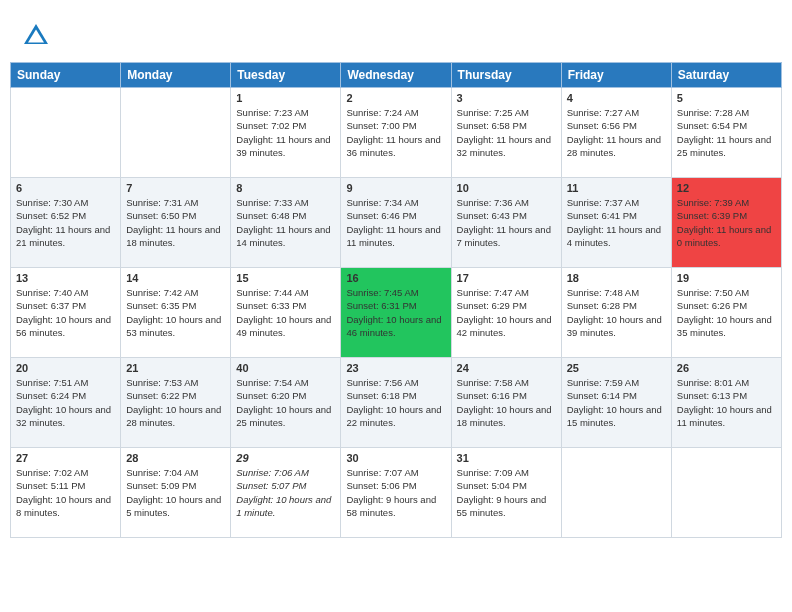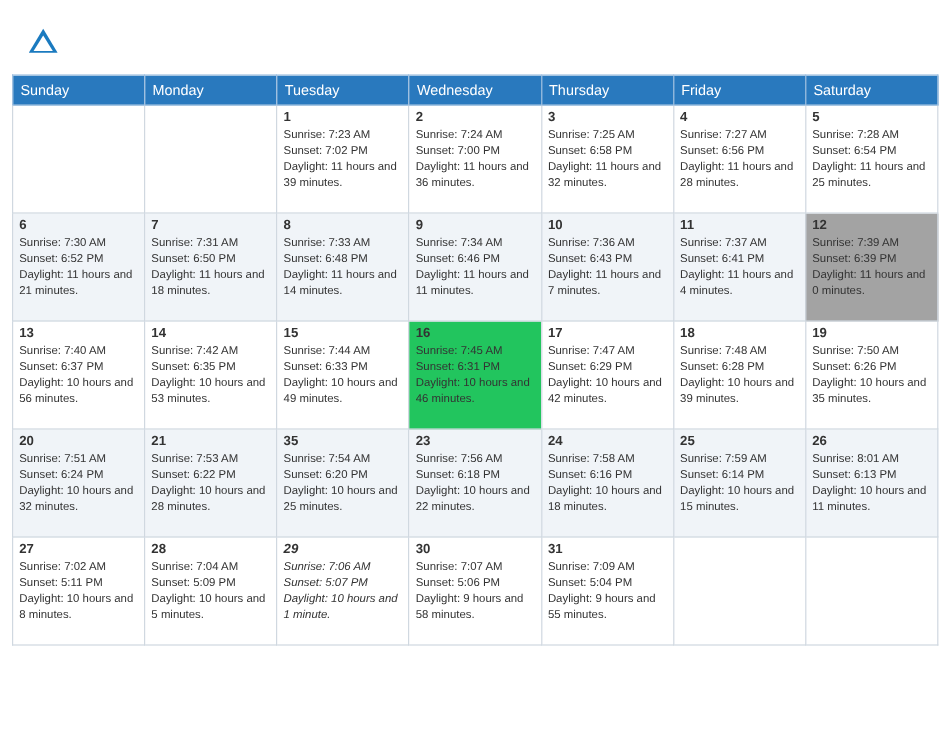--- a/index.html
+++ b/index.html
@@ -48,21 +48,21 @@
     }
     .calendar {
       width: 100%;
       border-collapse: collapse;
       margin-top: 5px;
     }
     .calendar th {
       background-color: #2979be;
       color: #fff;
       font-size: 12px;
-      font-weight: normal;
+      font-weight: bold;
       padding: 5px 6px;
       text-align: left;
       border: 1px solid #a0c0e0;
     }
     .calendar td {
       width: 14.28%;
       vertical-align: top;
       padding: 4px 5px;
       font-size: 10px;
       color: #333;
@@ -166,21 +166,21 @@
           <div class="day-info">Sunrise: 7:34 AM<br>Sunset: 6:46 PM<br>Daylight: 11 hours and 11 minutes.</div>
         </td>
         <td style="background: rgb(240, 244, 248);">
           <span class="day-num">10</span>
           <div class="day-info">Sunrise: 7:36 AM<br>Sunset: 6:43 PM<br>Daylight: 11 hours and 7 minutes.</div>
         </td>
         <td style="background: rgb(240, 244, 248);">
           <span class="day-num">11</span>
           <div class="day-info">Sunrise: 7:37 AM<br>Sunset: 6:41 PM<br>Daylight: 11 hours and 4 minutes.</div>
         </td>
-        <td style="background: #a3a3a3;">
+        <td style="background: #ef4444;">
           <span class="day-num">12</span>
           <div class="day-info">Sunrise: 7:39 AM<br>Sunset: 6:39 PM<br>Daylight: 11 hours and 0 minutes.</div>
         </td>
       </tr>
       <tr>
         <td style="background: rgb(255, 255, 255);">
           <span class="day-num">13</span>
           <div class="day-info">Sunrise: 7:40 AM<br>Sunset: 6:37 PM<br>Daylight: 10 hours and 56 minutes.</div>
         </td>
         <td style="background: rgb(255, 255, 255);">
@@ -211,21 +211,21 @@
       <tr>
         <td style="background: rgb(240, 244, 248);">
           <span class="day-num">20</span>
           <div class="day-info">Sunrise: 7:51 AM<br>Sunset: 6:24 PM<br>Daylight: 10 hours and 32 minutes.</div>
         </td>
         <td style="background: rgb(240, 244, 248);">
           <span class="day-num">21</span>
           <div class="day-info">Sunrise: 7:53 AM<br>Sunset: 6:22 PM<br>Daylight: 10 hours and 28 minutes.</div>
         </td>
         <td style="background: rgb(240, 244, 248);">
-          <span class="day-num">35</span>
+          <span class="day-num">40</span>
           <div class="day-info">Sunrise: 7:54 AM<br>Sunset: 6:20 PM<br>Daylight: 10 hours and 25 minutes.</div>
         </td>
         <td style="background: rgb(240, 244, 248);">
           <span class="day-num">23</span>
           <div class="day-info">Sunrise: 7:56 AM<br>Sunset: 6:18 PM<br>Daylight: 10 hours and 22 minutes.</div>
         </td>
         <td style="background: rgb(240, 244, 248);">
           <span class="day-num">24</span>
           <div class="day-info">Sunrise: 7:58 AM<br>Sunset: 6:16 PM<br>Daylight: 10 hours and 18 minutes.</div>
         </td>

